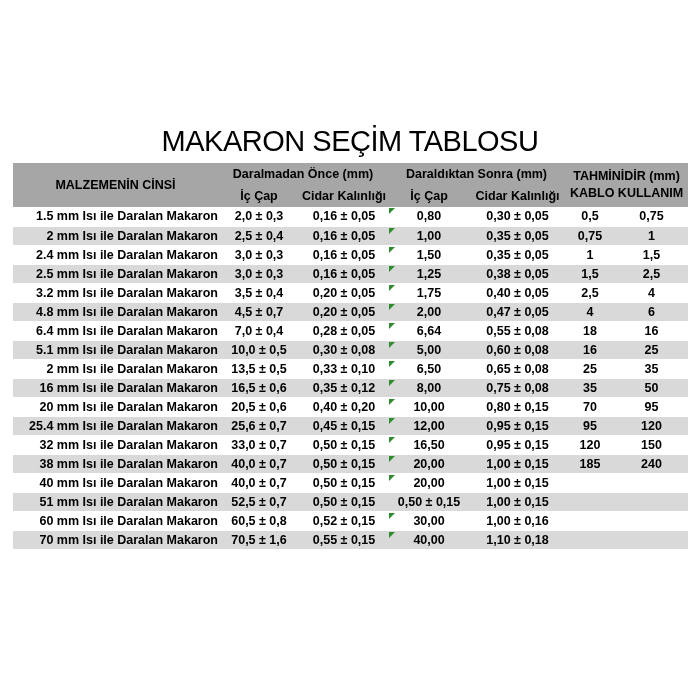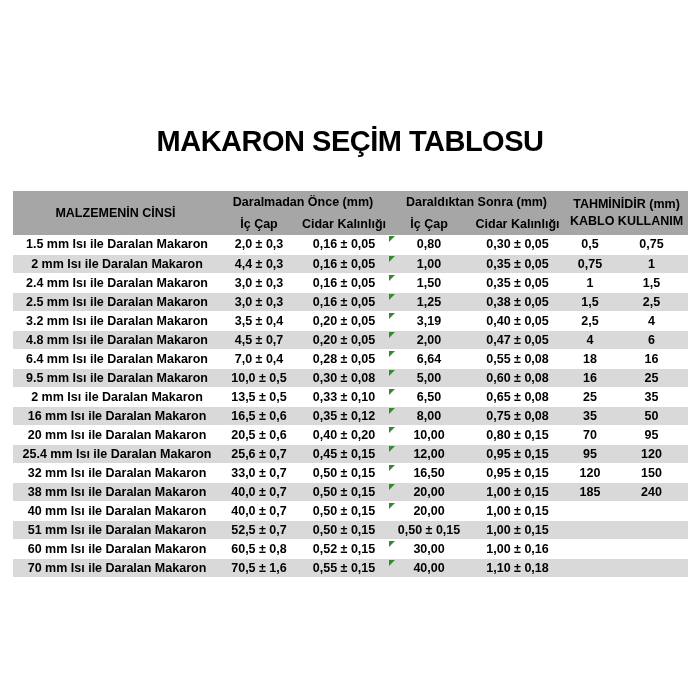--- a/index.html
+++ b/index.html
@@ -13,30 +13,29 @@
   html,body{background:var(--page-bg);}
   body{
     width:700px;height:700px;
     font-family:"Liberation Sans", sans-serif;
     position:relative;overflow:hidden;
   }
   .page{position:relative;width:700px;height:700px;}
   .page-title{
     position:absolute;top:125px;left:0;width:700px;
     text-align:center;
-    font-size:29px;font-weight:bold;letter-spacing:-0.5px;
+    font-size:29px;font-weight:normal;letter-spacing:-0.5px;
     color:var(--text-color);
   }
   .table-wrap{
     position:absolute;top:163px;left:13px;width:675px;
   }
   table{
     border-collapse:collapse;table-layout:fixed;width:675px;
     color:var(--text-color);
-    margin-top:28px;
   }
   col.c-material{width:205px;}
   col.c-b-cap{width:82px;}
   col.c-b-cidar{width:88px;}
   col.c-a-cap{width:82px;}
   col.c-a-cidar{width:95px;}
   col.c-k-a{width:50px;}
   col.c-k-b{width:73px;}
   thead th{
     background:var(--header-bg);
@@ -45,21 +44,21 @@
     padding:0;line-height:1.15;
   }
   thead th.two-line{line-height:1.35;}
   tbody td{
     font-size:12.5px;font-weight:bold;
     height:19px;text-align:center;vertical-align:middle;
     padding:0;border-bottom:1px solid #ffffff;
     white-space:nowrap;
   }
   tbody tr.striped td{background:var(--stripe-bg);}
-  td.material{text-align:center;padding-left:3px;}
+  td.material{text-align:right;padding-left:3px;}
   td.after-cap{position:relative;}
   .comment-marker{
     position:absolute;top:1px;left:1px;
     width:0;height:0;
     border-top:6px solid var(--marker-green);
     border-right:6px solid transparent;
   }
 </style>
 </head>
 <body>
@@ -104,21 +103,21 @@
     <td class="after-cap">
       <span class="comment-marker"></span>
       <span>0,80</span>
     </td>
     <td>0,30 ± 0,05</td>
     <td>0,5</td>
     <td>0,75</td>
   </tr>
           <tr class="striped">
     <td class="material">2 mm Isı ile Daralan Makaron</td>
-    <td>4,4 ± 0,3</td>
+    <td>2,5 ± 0,4</td>
     <td>0,16 ± 0,05</td>
     <td class="after-cap">
       <span class="comment-marker"></span>
       <span>1,00</span>
     </td>
     <td>0,35 ± 0,05</td>
     <td>0,75</td>
     <td>1</td>
   </tr>
           <tr>
@@ -144,21 +143,21 @@
     <td>0,38 ± 0,05</td>
     <td>1,5</td>
     <td>2,5</td>
   </tr>
           <tr>
     <td class="material">3.2 mm Isı ile Daralan Makaron</td>
     <td>3,5 ± 0,4</td>
     <td>0,20 ± 0,05</td>
     <td class="after-cap">
       <span class="comment-marker"></span>
-      <span>3,19</span>
+      <span>1,75</span>
     </td>
     <td>0,40 ± 0,05</td>
     <td>2,5</td>
     <td>4</td>
   </tr>
           <tr class="striped">
     <td class="material">4.8 mm Isı ile Daralan Makaron</td>
     <td>4,5 ± 0,7</td>
     <td>0,20 ± 0,05</td>
     <td class="after-cap">
@@ -175,21 +174,21 @@
     <td>0,28 ± 0,05</td>
     <td class="after-cap">
       <span class="comment-marker"></span>
       <span>6,64</span>
     </td>
     <td>0,55 ± 0,08</td>
     <td>18</td>
     <td>16</td>
   </tr>
           <tr class="striped">
-    <td class="material">9.5 mm Isı ile Daralan Makaron</td>
+    <td class="material">5.1 mm Isı ile Daralan Makaron</td>
     <td>10,0 ± 0,5</td>
     <td>0,30 ± 0,08</td>
     <td class="after-cap">
       <span class="comment-marker"></span>
       <span>5,00</span>
     </td>
     <td>0,60 ± 0,08</td>
     <td>16</td>
     <td>25</td>
   </tr>

